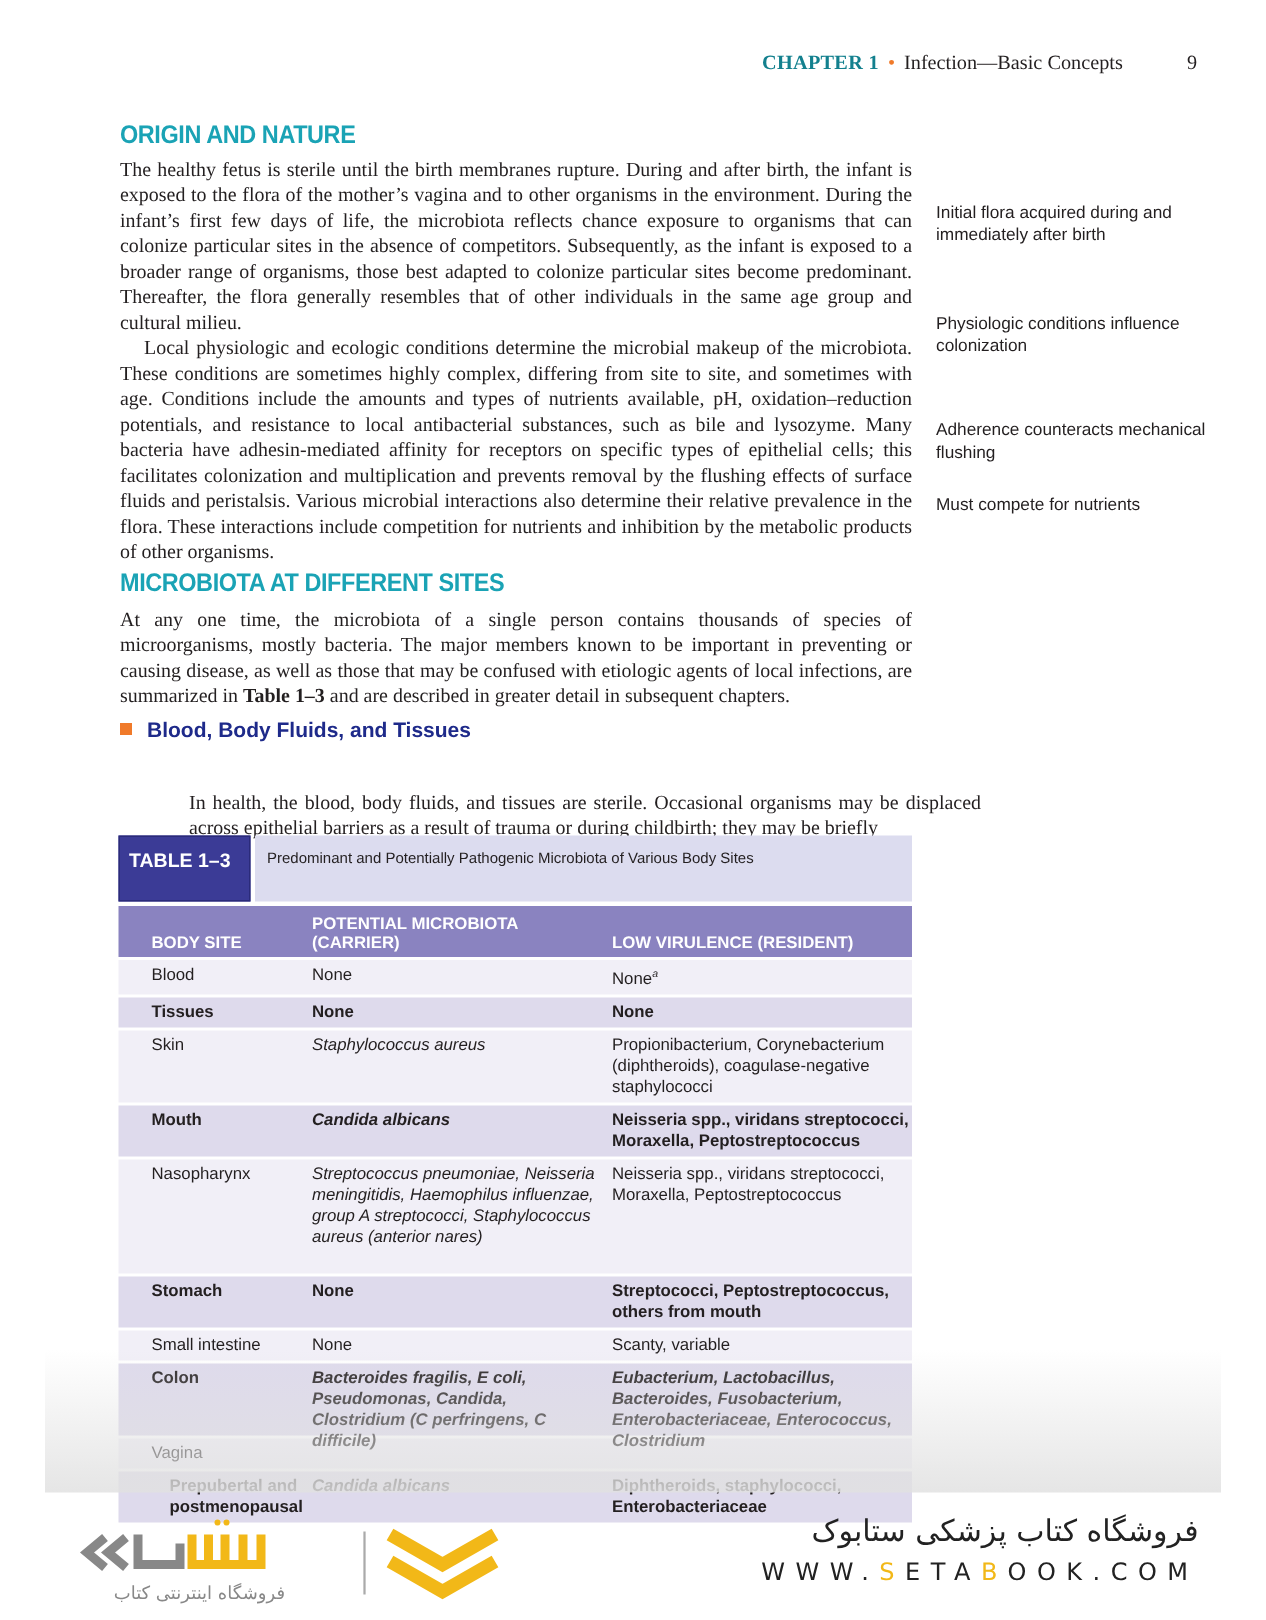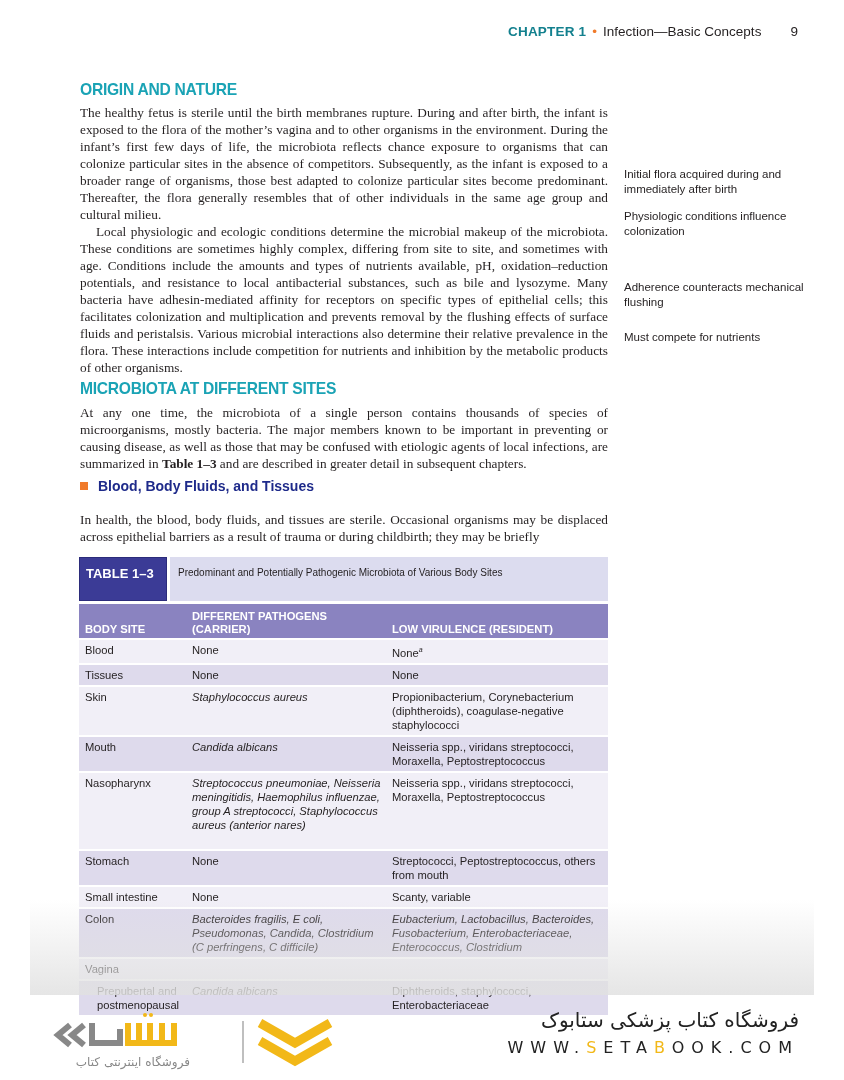--- a/index.html
+++ b/index.html
@@ -1,41 +1,41 @@
 <!DOCTYPE html>
 <html><head>
 <meta charset="utf-8">
 <style>
   html, body { margin:0; padding:0; }
   body { width:844px; height:1080px; background:#ffffff; position:relative; overflow:hidden; font-family:"Liberation Serif", serif; color:#231f20; }
   .page { position:absolute; left:0; top:0; width:844px; height:995px; background:#ffffff; }
   .fade { position:absolute; left:30px; right:30px; top:900px; height:95px; background:linear-gradient(to bottom, rgba(255,255,255,0), rgba(225,225,225,0.85)); }
-  .running-head { position:absolute; top:24px; left:508px; width:290px; font-family:Liberation Sans, sans-serif; font-size:13.5px; white-space:nowrap; }
+  .running-head { position:absolute; top:34px; left:508px; width:290px; font-family:Liberation Serif, serif; font-size:13.5px; white-space:nowrap; }
   .running-head .chap { color:#13808e; font-weight:bold; letter-spacing:0.2px; }
   .running-head .bullet { color:#f07a2a; margin:0 6px; }
   .running-head .ttl { color:#231f20; }
   .running-head .pg { position:absolute; right:0; top:0; }
   .h1 { position:absolute; left:80px; font-family:"Liberation Sans", sans-serif; font-size:17px; font-weight:bold; color:#1aa3b5; letter-spacing:-0.3px; transform:scaleX(0.92); transform-origin:left; }
   .para { position:absolute; left:80px; width:528px; font-size:13.3px; line-height:17px; text-align:justify; }
   .para.indent { text-indent:16px; }
   .h2 { position:absolute; left:80px; top:478px; font-family:"Liberation Sans", sans-serif; font-size:14px; font-weight:bold; color:#1e2a8a; display:flex; align-items:center; }
   .h2 .sq { width:8px; height:8px; background:#f07a2a; display:inline-block; margin-right:10px; }
   .margin-note { position:absolute; left:624px; width:185px; font-family:"Liberation Sans", sans-serif; font-size:11.5px; line-height:15px; color:#231f20; }
   .tbl { position:absolute; left:79px; top:557px; width:529px; font-family:"Liberation Sans", sans-serif; font-size:11.2px; }
   .tbl-head { display:flex; height:44px; }
   .tbl-label { width:88px; background:#3b3b96; color:#fff; font-weight:bold; font-size:13px; padding:8px 0 0 6px; box-sizing:border-box; border:1px solid #2b2b7a; }
   .tbl-title { flex:1; background:#dcdcef; color:#231f20; font-size:10px; padding:8px 0 0 8px; line-height:16px; margin-left:3px; }
   .colhead { display:flex; background:#8a83c0; color:#fff; font-weight:bold; font-size:11.2px; margin-top:3px; height:34px; align-items:flex-end; padding-bottom:2px; box-sizing:border-box; }
   .colhead div { padding-left:6px; line-height:13px; }
-  .c1 { width:107px; box-sizing:border-box; padding-left:6px; }
+  .c1 { width:107px; box-sizing:border-box; padding-left:6px;margin-left:16px; }
   .c2 { width:200px; box-sizing:border-box; padding-left:6px; }
   .c3 { flex:1; box-sizing:border-box; padding-left:6px; }
   .row { display:flex; margin-top:2px; padding:3px 0 3px 0; line-height:14px; color:#231f20; }
   .row.odd { background:#f1eff7; }
-  .row.even { background:#dedaec; }
+  .row.even { background:#dedaec;font-weight:bold; }
   .row .c1.sub { padding-left:18px; }
   .footer-logo { position:absolute; left:40px; top:1003px; width:330px; height:75px; }
   .footer-text { position:absolute; right:45px; top:1008px; text-align:right; font-family:"DejaVu Sans", sans-serif; }
   .footer-text .fa { font-size:20px; color:#222; direction:rtl; }
   .footer-text .url { font-size:16px; letter-spacing:7px; color:#222; margin-top:6px; font-family:"DejaVu Sans", sans-serif; }
   .footer-text .url .y { color:#f2b818; }
 </style>
 </head>
 <body>
 
@@ -50,35 +50,35 @@
   <div class="para" style="top:104px;">The healthy fetus is sterile until the birth membranes rupture. During and after birth, the infant is exposed to the flora of the mother’s vagina and to other organisms in the environment. During the infant’s first few days of life, the microbiota reflects chance exposure to organisms that can colonize particular sites in the absence of competitors. Subsequently, as the infant is exposed to a broader range of organisms, those best adapted to colonize particular sites become predominant. Thereafter, the flora generally resembles that of other individuals in the same age group and cultural milieu.</div>
   <div class="para indent" style="top:223px;">Local physiologic and ecologic conditions determine the microbial makeup of the microbiota. These conditions are sometimes highly complex, differing from site to site, and sometimes with age. Conditions include the amounts and types of nutrients available, pH, oxidation–reduction potentials, and resistance to local antibacterial substances, such as bile and lysozyme. Many bacteria have adhesin-mediated affinity for receptors on specific types of epithelial cells; this facilitates colonization and multiplication and prevents removal by the flushing effects of surface fluids and peristalsis. Various microbial interactions also determine their relative prevalence in the flora. These interactions include competition for nutrients and inhibition by the metabolic products of other organisms.</div>
 
   <div class="h1" style="top:379px;">MICROBIOTA AT DIFFERENT SITES</div>
   <div class="para" style="top:404px;"><span>At any one time, the microbiota of a single person contains thousands of species of microorganisms, mostly bacteria. The major members known to be important in preventing or causing disease, as well as those that may be confused with etiologic agents of local infections, are summarized in </span><b>Table 1–3</b><span> and are described in greater detail in subsequent chapters.</span></div>
 
   <div class="h2">
     <span class="sq"></span>
     <span>Blood, Body Fluids, and Tissues</span>
   </div>
-  <div class="para" style="top:511px;">In health, the blood, body fluids, and tissues are sterile. Occasional organisms may be displaced across epithelial barriers as a result of trauma or during childbirth; they may be briefly</div>
+  <div class="para" style="top:526px;margin-left:46px;">In health, the blood, body fluids, and tissues are sterile. Occasional organisms may be displaced across epithelial barriers as a result of trauma or during childbirth; they may be briefly</div>
 
-  <div class="margin-note" style="top:135px;margin-top:32px;">Initial flora acquired during and immediately after birth</div>
+  <div class="margin-note" style="top:135px;">Initial flora acquired during and immediately after birth</div>
   <div class="margin-note" style="top:209px;">Physiologic conditions influence colonization</div>
   <div class="margin-note" style="top:280px;">Adherence counteracts mechanical flushing</div>
   <div class="margin-note" style="top:330px;">Must compete for nutrients</div>
 
   <div class="tbl">
     <div class="tbl-head">
       <div class="tbl-label">TABLE 1–3</div>
       <div class="tbl-title">Predominant and Potentially Pathogenic Microbiota of Various Body Sites</div>
     </div>
     <div class="colhead">
       <div class="c1">BODY SITE</div>
-      <div class="c2">DIFFERENT PATHOGENS (CARRIER)</div>
+      <div class="c2">POTENTIAL MICROBIOTA (CARRIER)</div>
       <div class="c3">LOW VIRULENCE (RESIDENT)</div>
     </div>
 
     <div class="row odd">
       <div class="c1">Blood</div>
       <div class="c2">None</div>
       <div class="c3"><span>None</span><sup style="font-size:7px;font-style:italic;">a</sup></div>
     </div>
     <div class="row even">
       <div class="c1">Tissues</div>

